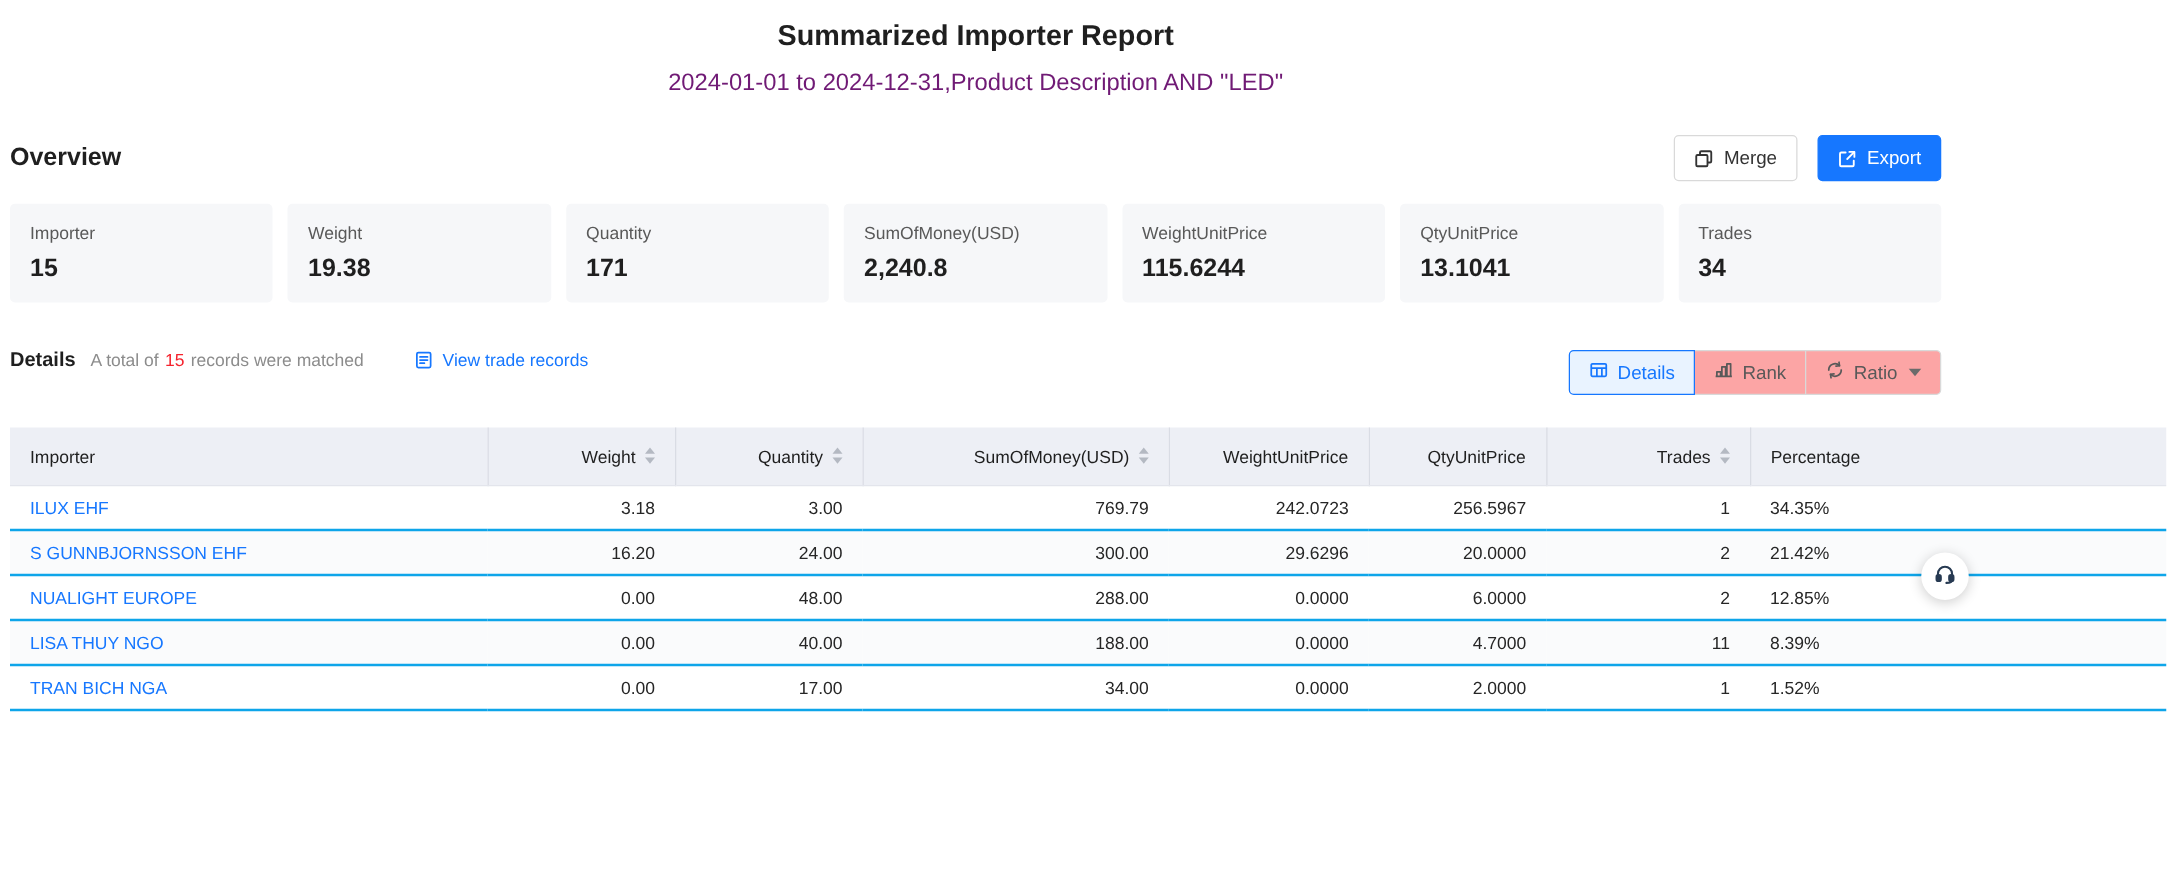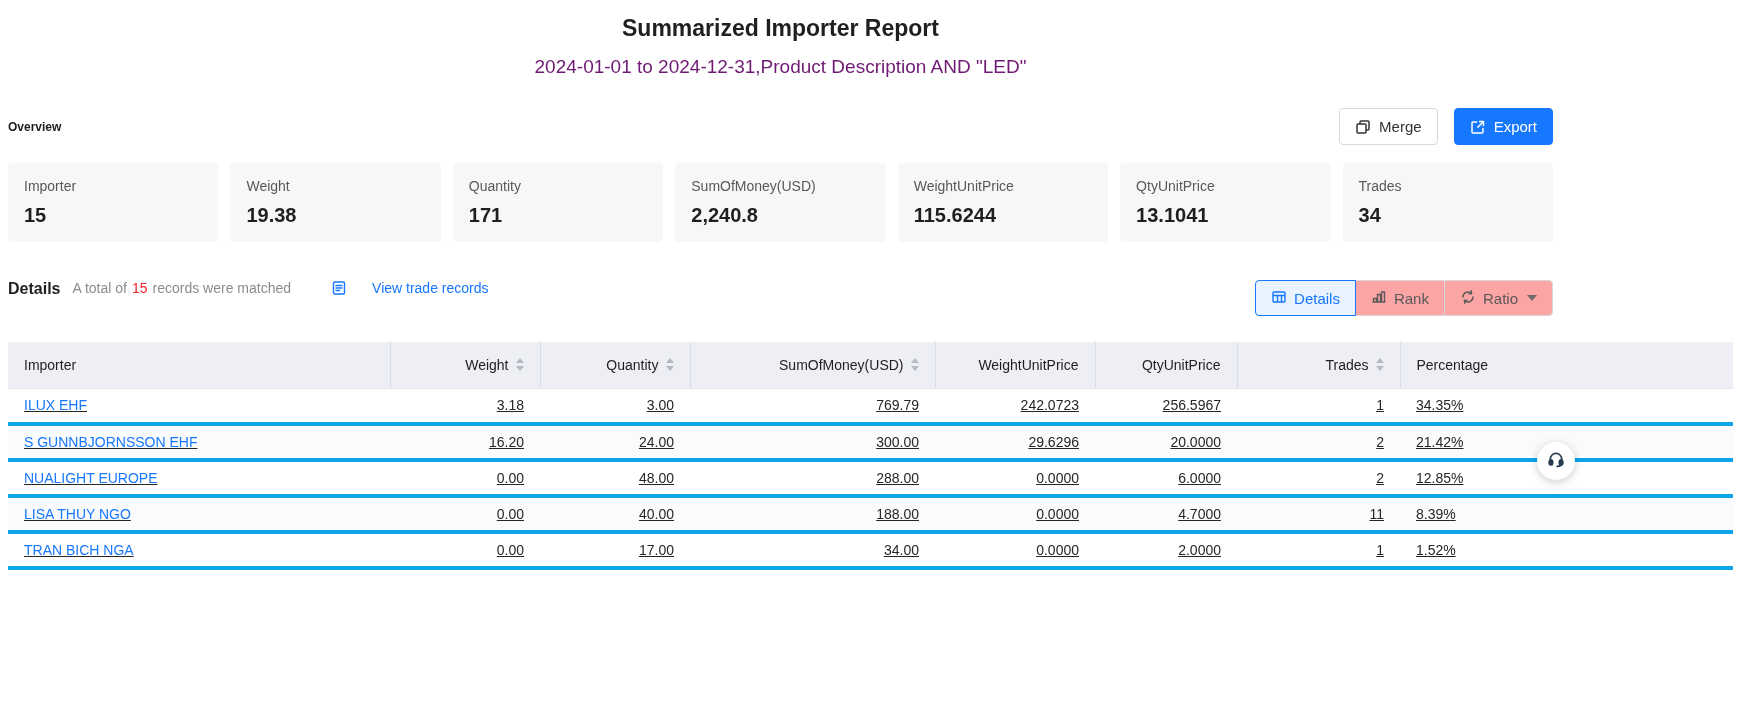--- a/index.html
+++ b/index.html
@@ -9,40 +9,40 @@
     background:#ffffff; color:#1f1f1f;
     font-family:"Liberation Sans", sans-serif;
   }
   .page { padding:0 8px; }
   .top-section { width:1545px; }
 
   .report-title { text-align:center; font-size:23px; font-weight:700; margin-top:15px; }
   .report-subtitle { text-align:center; font-size:19px; color:#701a75; margin-top:14px; }
 
   .overview-bar { display:flex; align-items:center; justify-content:space-between; margin-top:30px; }
-  .overview-label { font-size:12px; font-weight:700; }
+  .overview-label { font-size:20px; font-weight:700; }
   .btn-group { display:flex; gap:16px; }
   .btn {
     height:37px; padding:0 15px; border:1px solid #d9d9d9; border-radius:4px;
     background:#fff; color:#333; font-size:15px; display:inline-flex; align-items:center; gap:8px;
     cursor:pointer; font-family:inherit; white-space:nowrap;
   }
   .btn svg { display:block; }
   .btn-primary { background:#1677ff; border-color:#1677ff; color:#fff; }
 
   .cards { display:flex; gap:12px; margin-top:18px; }
   .card { flex:1; background:#f6f7f9; border-radius:4px; padding:15px 16px; }
   .card-label { font-size:14px; color:#595959; }
   .card-value { font-size:20px; font-weight:700; margin-top:10px; color:#1f1f1f; }
 
   .details-bar { display:flex; align-items:flex-start; margin-top:38px; }
   .details-label { font-size:16px; font-weight:700; margin-right:12px; }
   .matched-text { font-size:14px; color:#8c8c8c; }
   .matched-count { color:#f5222d; margin:0 5px; }
-  .view-link { display:inline-flex; align-items:center; gap:25px; color:#1677ff; font-size:14px;
+  .view-link { display:inline-flex; align-items:center; gap:7px; color:#1677ff; font-size:14px;
     text-decoration:none; margin-left:40px; cursor:pointer; }
   .view-link svg { display:block; }
 
   .seg { display:flex; margin-left:auto; }
   .seg-btn {
     height:36px; padding:0 15px; border:1px solid #d9d9d9; background:#fca5a5; color:#595959;
     display:inline-flex; align-items:center; gap:7px; font-size:15px; cursor:pointer;
     font-family:inherit; margin-left:-1px; position:relative;
   }
   .seg-btn:first-child { border-radius:4px 0 0 4px; margin-left:0; }
@@ -60,21 +60,21 @@
   }
   thead th:not(:last-child) { border-right:1px solid #d9dce4; }
   .th-inner { display:flex; align-items:center; gap:7px; }
   th.al-right .th-inner { justify-content:flex-end; }
   th.al-left .th-inner { justify-content:flex-start; }
   .sort { display:inline-flex; flex-direction:column; gap:3px; cursor:pointer; }
   .sort i { display:block; width:0; height:0; border-left:4px solid transparent; border-right:4px solid transparent; }
   .sort .up { border-bottom:5px solid #b4b9c2; }
   .sort .down { border-top:5px solid #b4b9c2; }
 
-  tbody td { height:36px; padding:0 16px; font-size:14px; color:#262626; border-bottom:4px solid #0ea5e9;text-decoration:underline; }
+  tbody td { height:36px; padding:0 16px; font-size:14px; color:#262626; border-bottom:2px solid #0ea5e9; }
   tbody tr:nth-child(even) { background:#fafbfc; }
   td.al-right { text-align:right; }
   td.al-left { text-align:left; }
   .importer-link { color:#1677ff; text-decoration:none; cursor:pointer; }
 
   .float-widget {
     position:absolute; left:1537px; top:442px; width:38px; height:38px; border-radius:50%;
     background:#fff; box-shadow:0 2px 10px rgba(0,0,0,0.2); display:flex; align-items:center;
     justify-content:center; cursor:pointer; z-index:5;
   }

